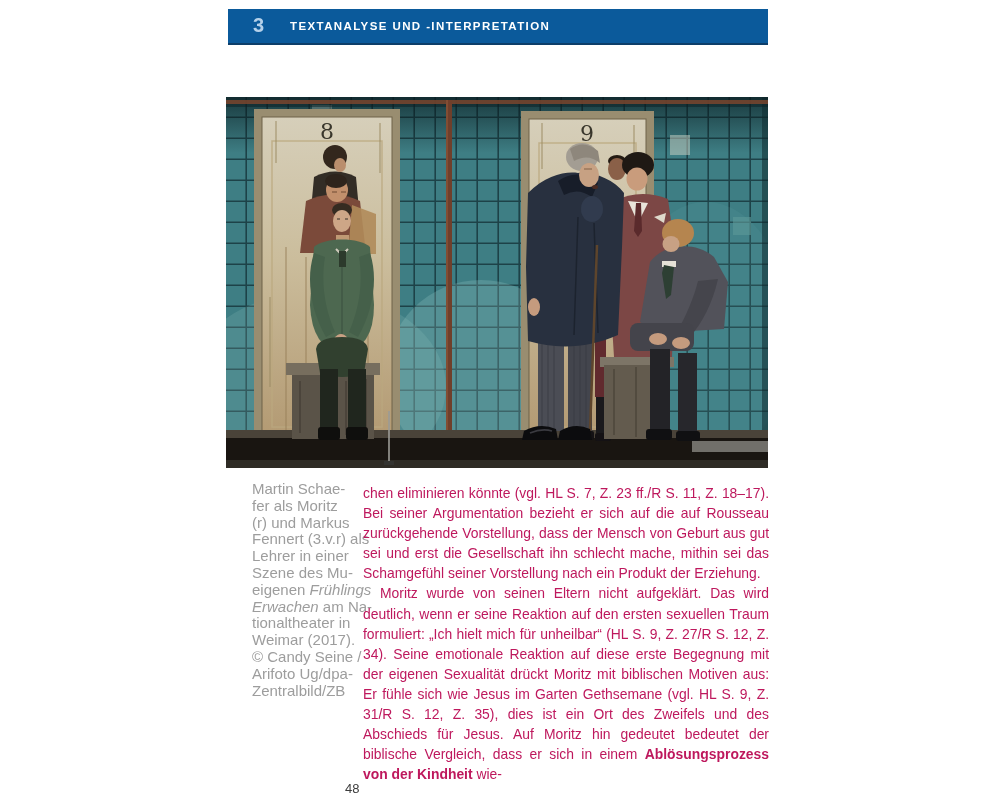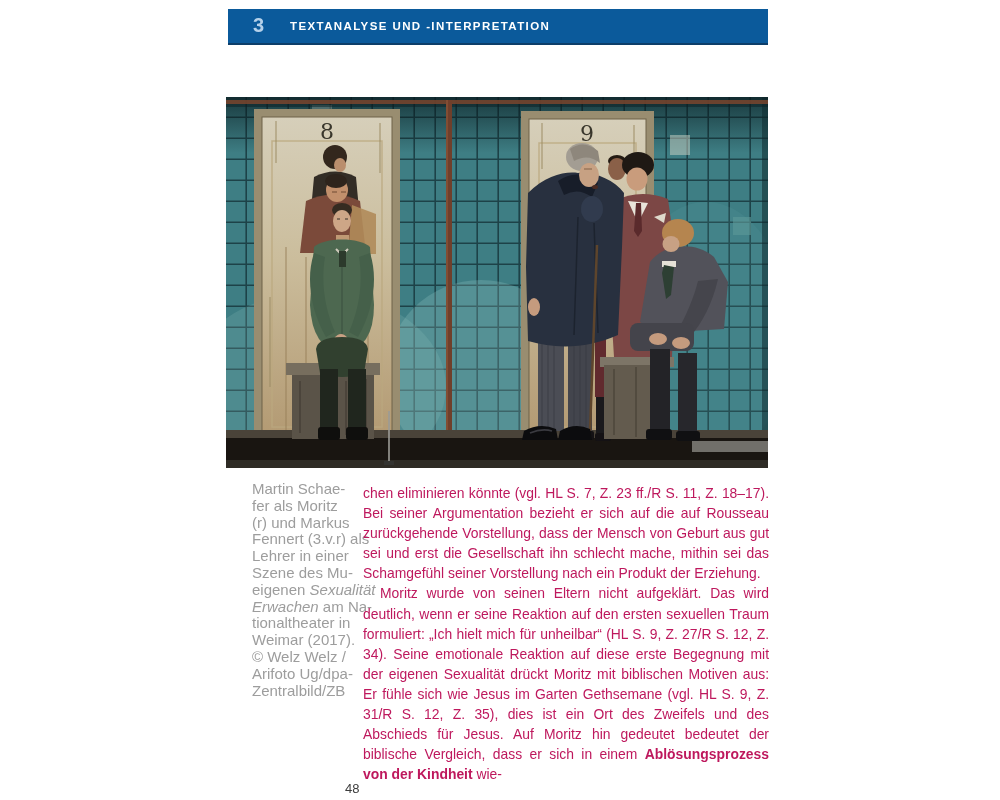--- a/index.html
+++ b/index.html
@@ -202,25 +202,25 @@
     </svg>
   </div>
 
   <aside class="caption">
     <div class="capline">Martin Schae-</div>
     <div class="capline">fer als Moritz</div>
     <div class="capline">(r) und Markus</div>
     <div class="capline">Fennert (3.v.r) als</div>
     <div class="capline">Lehrer in einer</div>
     <div class="capline">Szene des Mu-</div>
-    <div class="capline"><span>eigenen </span><span class="it">Sexualität</span></div>
+    <div class="capline"><span>eigenen </span><span class="it">Frühlings</span></div>
     <div class="capline"><span class="it">Erwachen</span><span> am Na-</span></div>
     <div class="capline">tionaltheater in</div>
     <div class="capline">Weimar (2017).</div>
-    <div class="capline">© Welz Welz /</div>
+    <div class="capline">© Candy Seine /</div>
     <div class="capline">Arifoto Ug/dpa-</div>
     <div class="capline">Zentralbild/ZB</div>
   </aside>
 
   <main class="bodytext">
     <p class="p1">chen eliminieren könnte (vgl. HL S. 7, Z. 23 ff./R S. 11, Z. 18–17). Bei seiner Argumentation bezieht er sich auf die auf Rousseau zurückgehende Vorstellung, dass der Mensch von Geburt aus gut sei und erst die Gesellschaft ihn schlecht mache, mithin sei das Schamgefühl seiner Vorstellung nach ein Produkt der Erziehung.</p>
     <p class="p2"><span>Moritz wurde von seinen Eltern nicht aufgeklärt. Das wird deutlich, wenn er seine Reaktion auf den ersten sexuellen Traum formuliert: „Ich hielt mich für unheilbar“ (HL S. 9, Z. 27/R S. 12, Z. 34). Seine emotionale Reaktion auf diese erste Begegnung mit der eigenen Sexualität drückt Moritz mit biblischen Motiven aus: Er fühle sich wie Jesus im Garten Gethsemane (vgl. HL S. 9, Z. 31/R S. 12, Z. 35), dies ist ein Ort des Zweifels und des Abschieds für Jesus. Auf Moritz hin gedeutet bedeutet der biblische Vergleich, dass er sich in einem </span><span class="b">Ablösungsprozess von der Kindheit</span><span> wie-</span></p>
   </main>
 
   <span class="pagenum">48</span>

